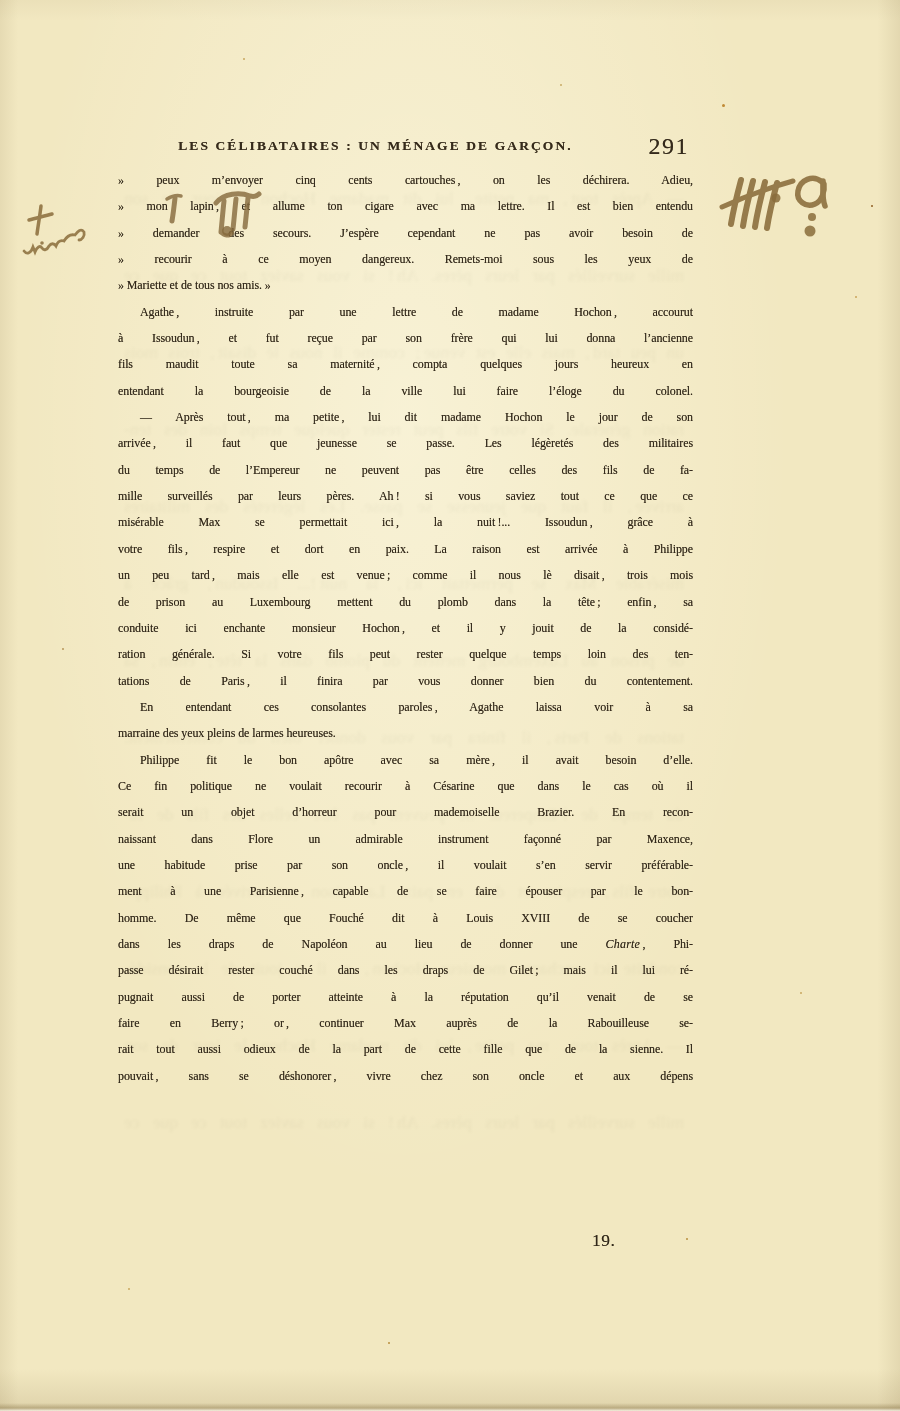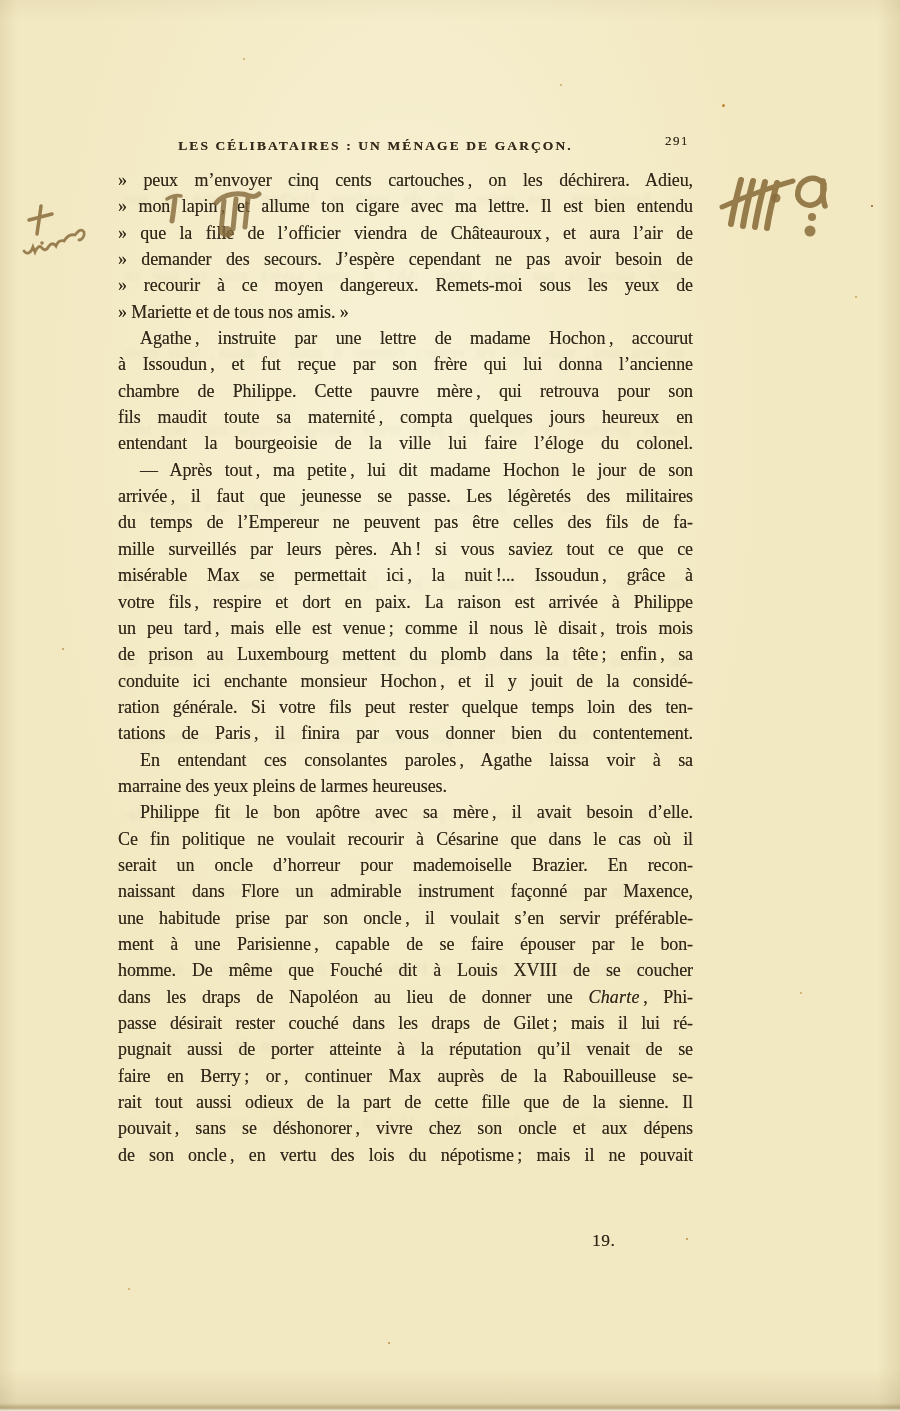--- a/index.html
+++ b/index.html
@@ -16,25 +16,25 @@
     font-family:Liberation Serif, serif;
     color:#32281a;
   }
   .edge-bottom{position:absolute;left:0;right:0;bottom:0;height:8px;
     background:linear-gradient(to bottom, rgba(0,0,0,0) 0%, rgba(125,104,58,.38) 62%, rgba(255,255,250,.65) 100%);}
   
   .header{position:absolute;left:118px;top:135px;width:575px;height:24px;}
   .htitle{position:absolute;left:0;right:60px;top:3px;text-align:center;
     font-size:13.5px;font-weight:700;letter-spacing:2.1px;white-space:nowrap;color:#352a1b;
     text-shadow:0 0 .5px rgba(45,32,10,.55);}
-  .hnum{position:absolute;right:4px;top:-2px;font-size:13px;letter-spacing:1.5px;color:#33291b;
+  .hnum{position:absolute;right:4px;top:-2px;font-size:24px;letter-spacing:1.5px;color:#33291b;
     text-shadow:0 0 .5px rgba(45,32,10,.6);}
   
   .body{position:absolute;left:118px;top:167px;width:575px;
-    font-size:18px;letter-spacing:-.1px;color:#30271a;
+    font-size:12px;letter-spacing:-.1px;color:#30271a;
     text-shadow:0 0 .45px rgba(42,30,8,.55);}
   .line{height:26.35px;line-height:26.35px;text-align:justify;text-align-last:left;}
   .line.j{text-align-last:justify;}
   .line.ind{text-indent:22px;}
   .it{font-style:italic;letter-spacing:.2px;}
   
   .sig{position:absolute;left:592px;top:1230px;font-size:17.5px;letter-spacing:.5px;color:#30271a;
     text-shadow:0 0 .45px rgba(42,30,8,.55);}
   
   .ghosts{position:absolute;inset:0;pointer-events:none;}
@@ -69,29 +69,27 @@
 
   <div class="header">
     <div class="htitle">LES CÉLIBATAIRES : UN MÉNAGE DE GARÇON.</div>
     <div class="hnum">291</div>
   </div>
 
   <div class="body" id="text-body">
       <div class="block">
         <div class="line j">» peux m’envoyer cinq cents cartouches , on les déchirera. Adieu,</div>
         <div class="line j">» mon lapin , et allume ton cigare avec ma lettre. Il est bien entendu</div>
-        <div class="line j">» que la fille de l’officier viendra de Châteauroux , et aura l’air de</div>
         <div class="line j">» demander des secours. J’espère cependant ne pas avoir besoin de</div>
         <div class="line j">» recourir à ce moyen dangereux. Remets-moi sous les yeux de</div>
         <div class="line">» Mariette et de tous nos amis. »</div>
       </div>
       <div class="block">
         <div class="line j ind">Agathe , instruite par une lettre de madame Hochon , accourut</div>
         <div class="line j">à Issoudun , et fut reçue par son frère qui lui donna l’ancienne</div>
-        <div class="line j">chambre de Philippe. Cette pauvre mère , qui retrouva pour son</div>
         <div class="line j">fils maudit toute sa maternité , compta quelques jours heureux en</div>
         <div class="line j">entendant la bourgeoisie de la ville lui faire l’éloge du colonel.</div>
       </div>
       <div class="block">
         <div class="line j ind">— Après tout , ma petite , lui dit madame Hochon le jour de son</div>
         <div class="line j">arrivée , il faut que jeunesse se passe. Les légèretés des militaires</div>
         <div class="line j">du temps de l’Empereur ne peuvent pas être celles des fils de fa-</div>
         <div class="line j">mille surveillés par leurs pères. Ah ! si vous saviez tout ce que ce</div>
         <div class="line j">misérable Max se permettait ici , la nuit !... Issoudun , grâce à</div>
         <div class="line j">votre fils , respire et dort en paix. La raison est arrivée à Philippe</div>
@@ -101,32 +99,31 @@
         <div class="line j">ration générale. Si votre fils peut rester quelque temps loin des ten-</div>
         <div class="line j">tations de Paris , il finira par vous donner bien du contentement.</div>
       </div>
       <div class="block">
         <div class="line j ind">En entendant ces consolantes paroles , Agathe laissa voir à sa</div>
         <div class="line">marraine des yeux pleins de larmes heureuses.</div>
       </div>
       <div class="block">
         <div class="line j ind">Philippe fit le bon apôtre avec sa mère , il avait besoin d’elle.</div>
         <div class="line j">Ce fin politique ne voulait recourir à Césarine que dans le cas où il</div>
-        <div class="line j">serait un oncle d’horreur pour mademoiselle Brazier. En recon-</div>
+        <div class="line j">serait un objet d’horreur pour mademoiselle Brazier. En recon-</div>
         <div class="line j">naissant dans Flore un admirable instrument façonné par Maxence,</div>
         <div class="line j">une habitude prise par son oncle , il voulait s’en servir préférable-</div>
         <div class="line j">ment à une Parisienne , capable de se faire épouser par le bon-</div>
         <div class="line j">homme. De même que Fouché dit à Louis XVIII de se coucher</div>
         <div class="line j">dans les draps de Napoléon au lieu de donner une <span class="it">Charte</span> , Phi-</div>
         <div class="line j">passe désirait rester couché dans les draps de Gilet ; mais il lui ré-</div>
         <div class="line j">pugnait aussi de porter atteinte à la réputation qu’il venait de se</div>
         <div class="line j">faire en Berry ; or , continuer Max auprès de la Rabouilleuse se-</div>
         <div class="line j">rait tout aussi odieux de la part de cette fille que de la sienne. Il</div>
         <div class="line j">pouvait , sans se déshonorer , vivre chez son oncle et aux dépens</div>
-        <div class="line j">de son oncle , en vertu des lois du népotisme ; mais il ne pouvait</div>
       </div>
     </div>
 
   <div class="sig">19.</div>
 
   <svg class="annot" viewBox="0 0 900 1411">
 
     <g stroke="#8a6c3b" stroke-width="6" stroke-linecap="round" fill="none" opacity="0.88">
       <path d="M731,224 C733,212 737,195 741,180"></path>
       <path d="M743,226 C745,213 749,196 753,181"></path>

